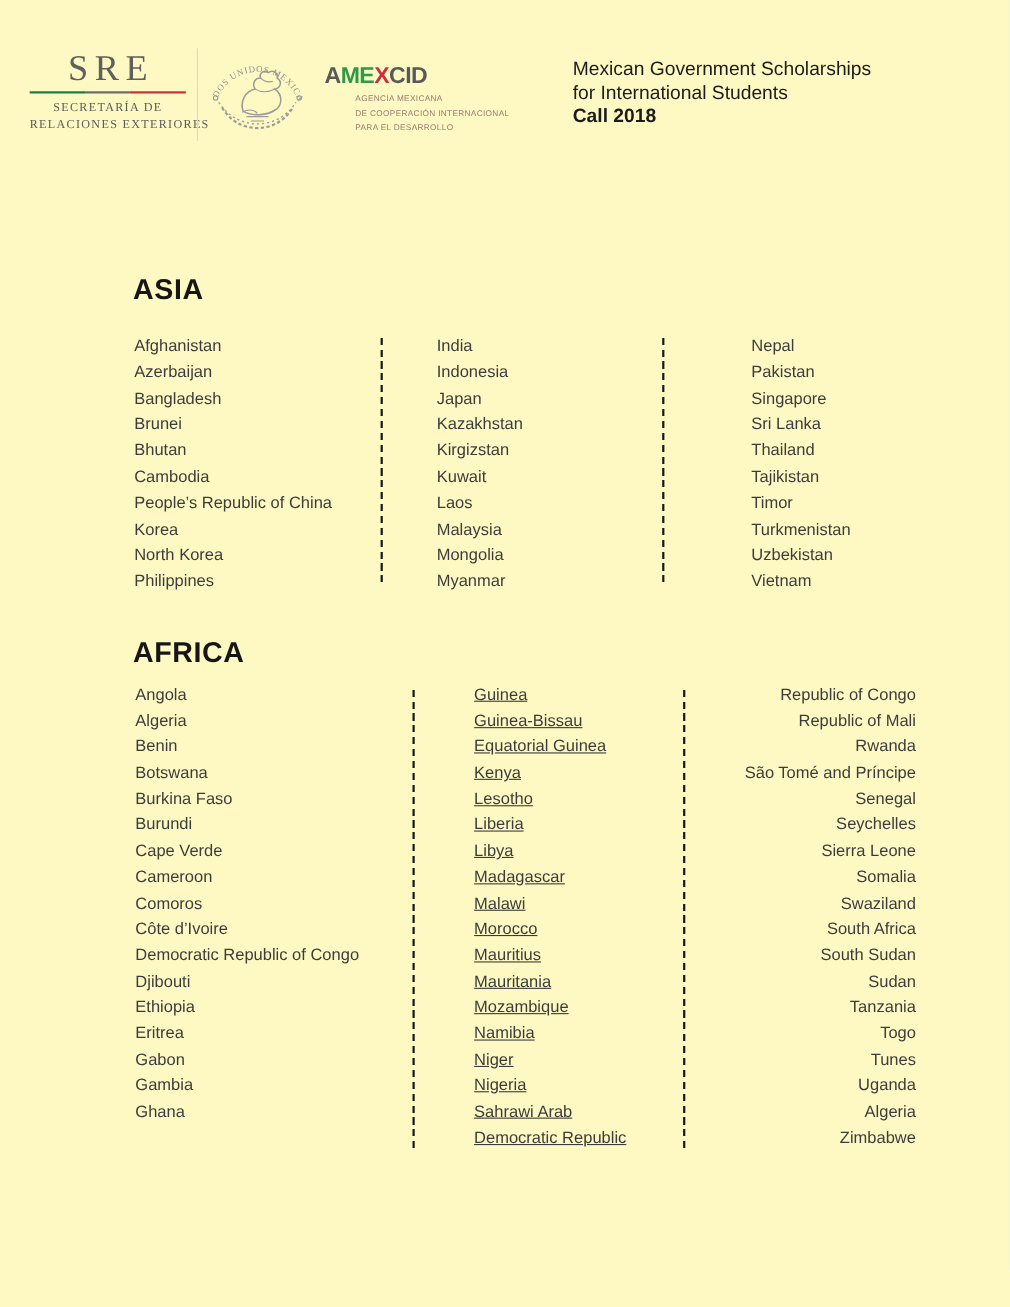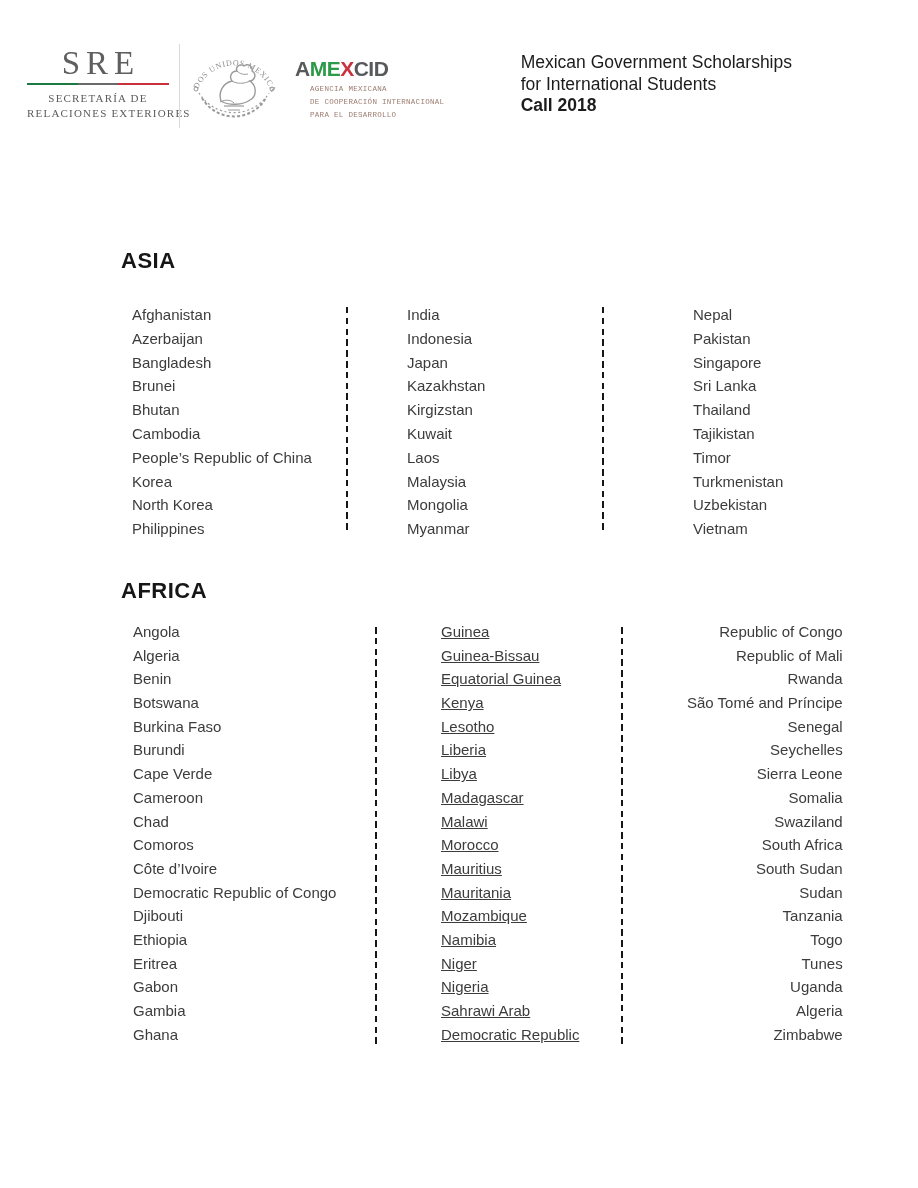--- a/index.html
+++ b/index.html
@@ -1,18 +1,18 @@
 <!DOCTYPE html>
 <html><head>
 <meta charset="utf-8">
 <style>
   html,body { margin:0; padding:0; background:#e9e9e9; }
   .page {
     position:relative; width:918px; height:1188px; margin:0 auto;
-    background:#ffffff; overflow:hidden;
+    background:#fef9c3; overflow:hidden;
     font-family:"Liberation Sans", sans-serif; color:#3c3c3c;
   }
   
   .sre-block { position:absolute; left:27px; top:46px; width:142px; text-align:center; color:#5b5b5b; }
   .sre-acronym {
     font-family:"Liberation Serif", serif; font-size:33px; letter-spacing:6px;
     padding-left:6px; line-height:34px; color:#5f5f5f;
   }
   .sre-rule { display:flex; height:2px; margin:3px 0 6px 0; }
   .sre-rule .g { flex:0 0 36%; background:#1b7a44; }
@@ -25,32 +25,32 @@
   .hdr-divider { position:absolute; left:179px; top:44px; width:1px; height:84px; background:#d9d9d9; }
   .seal { position:absolute; left:184px; top:38px; width:100px; height:100px; }
   .amexcid { position:absolute; left:295px; top:56px; width:150px; }
   .amexcid-word {
     font-size:21px; font-weight:800; letter-spacing:-0.5px; line-height:26px;
     color:#58595b; white-space:nowrap;
   }
   .amexcid-word .me { color:#2c9a47; }
   .amexcid-word .x  { color:#c8333f; }
   .amexcid-sub {
-    margin-left:15px; margin-top:2px; font-size:7.5px; letter-spacing:0.3px;
-    line-height:11px; color:#9b7c70; white-space:nowrap;font-family:Liberation Mono, monospace;
+    margin-left:28px; margin-top:2px; font-size:7.5px; letter-spacing:0.3px;
+    line-height:11px; color:#9b7c70; white-space:nowrap;
   }
   .hdr-title { position:absolute; top:52px; right:126px; text-align:left; color:#1c1c1c; }
   .hdr-title .t-line { font-size:17.5px; line-height:21.5px; }
   .hdr-title .t-bold { font-weight:bold; }
   
   .sec-title {
-    position:absolute; left:121px; font-size:22px; font-weight:700;
+    position:absolute; left:121px; font-size:26px; font-weight:700;
     color:#161616; letter-spacing:0.5px;
   }
-  .col { position:absolute; font-size:15px; color:#3c3c3c;margin-left:10px; }
+  .col { position:absolute; font-size:15px; color:#3c3c3c; }
   .col .country { white-space:nowrap; }
   .asia .country { line-height:23.8px; height:23.8px; }
   .africa .country { line-height:23.7px; height:23.7px; }
   .vsep {
     position:absolute; width:2px;
     background:repeating-linear-gradient(to bottom,#161616 0px,#161616 6.5px,transparent 6.5px,transparent 10.8px);
   }
 </style>
 </head>
 <body>
@@ -149,21 +149,20 @@
   <div class="sec-title" style="top:578px;">AFRICA</div>
   <div class="col africa" style="left:123px; top:620px;">
       <div class="country">Angola</div>
       <div class="country">Algeria</div>
       <div class="country">Benin</div>
       <div class="country">Botswana</div>
       <div class="country">Burkina Faso</div>
       <div class="country">Burundi</div>
       <div class="country">Cape Verde</div>
       <div class="country">Cameroon</div>
-      <div class="country">Chad</div>
       <div class="country">Comoros</div>
       <div class="country">Côte d’Ivoire</div>
       <div class="country">Democratic Republic of Congo</div>
       <div class="country">Djibouti</div>
       <div class="country">Ethiopia</div>
       <div class="country">Eritrea</div>
       <div class="country">Gabon</div>
       <div class="country">Gambia</div>
       <div class="country">Ghana</div>
     </div>

